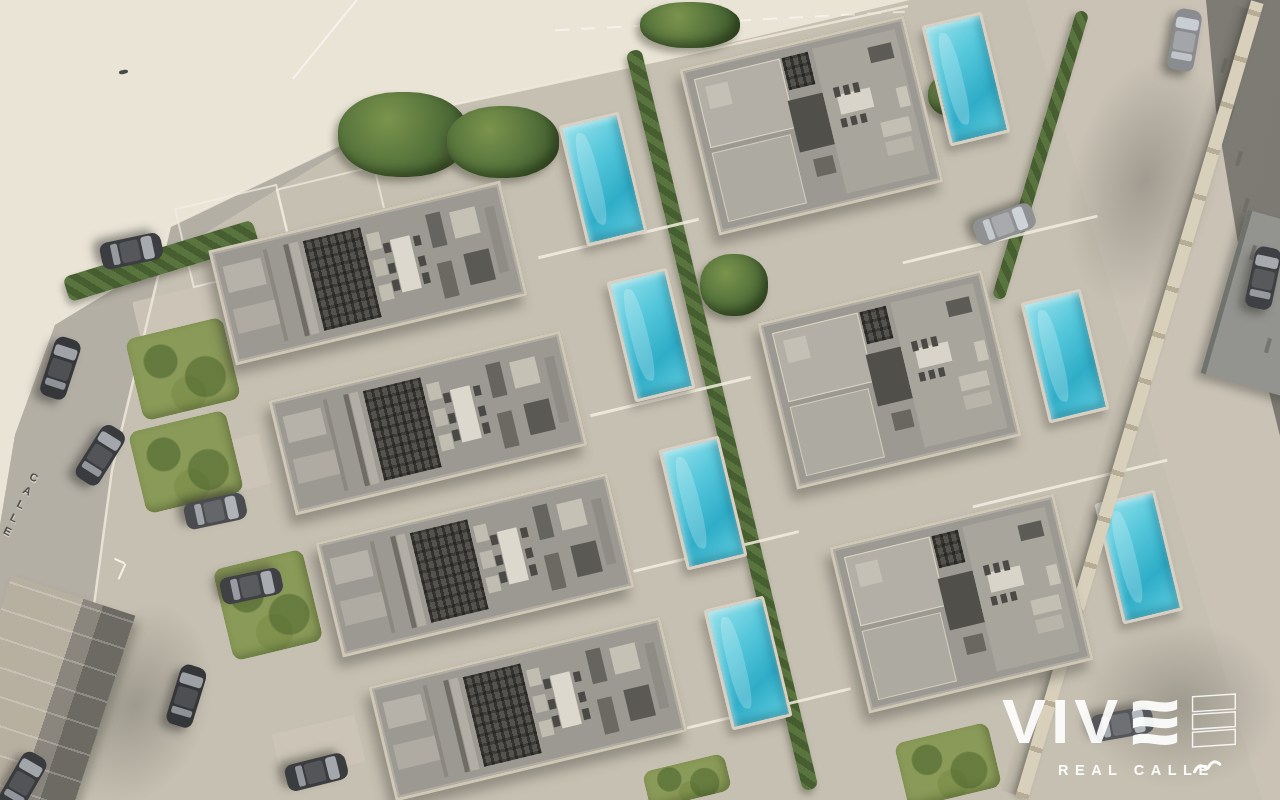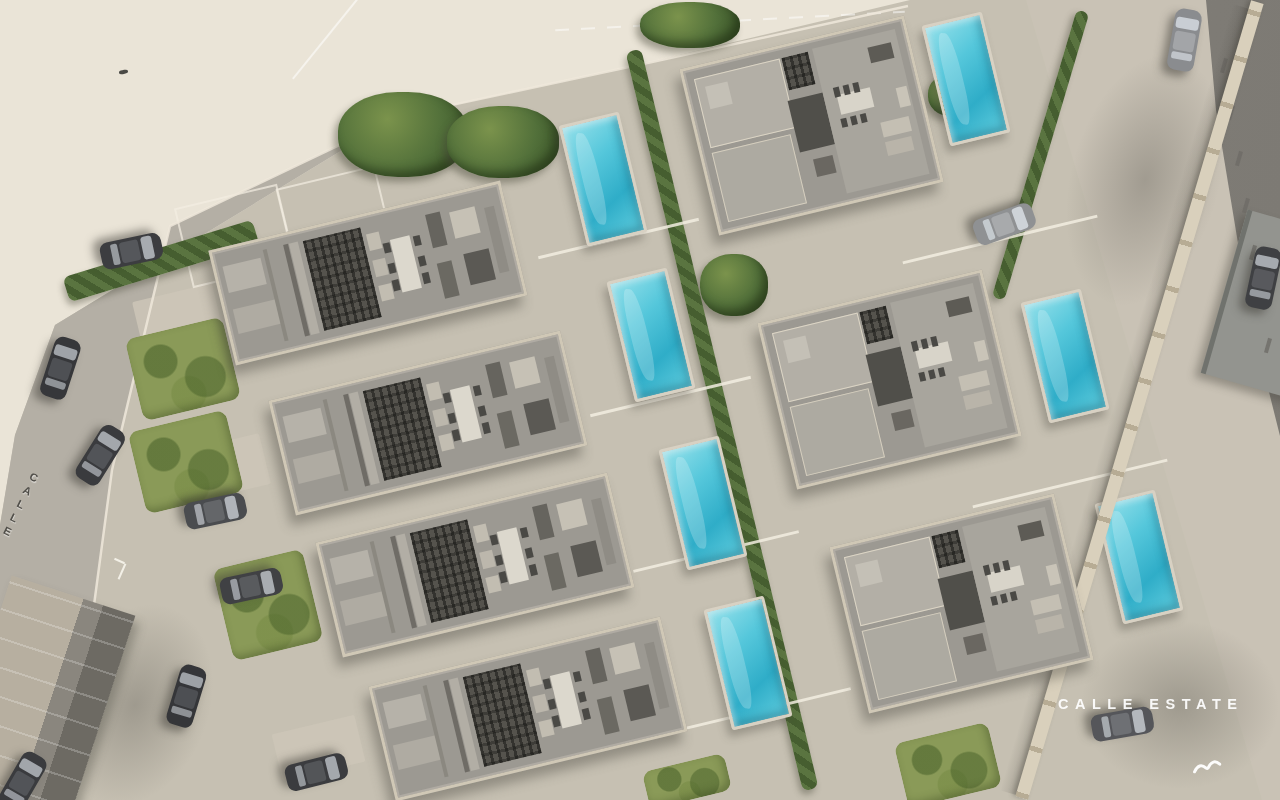--- a/index.html
+++ b/index.html
@@ -377,15 +377,28 @@
       <div class="abs dash" style="left: 1251.33px; top: 244.667px; transform: rotate(16deg);"></div>
       <div class="abs dash" style="left: 1258.67px; top: 291.333px; transform: rotate(16deg);"></div>
       <div class="abs dash" style="left: 1266px; top: 338px; transform: rotate(16deg);"></div>
     </div>
 
   <svg class="abs bird" width="30" height="18" viewBox="0 0 30 18" style="transform:rotate(-8deg);">
     <path d="M2 12 Q 8 3 14 10 Q 15 11 16 10 Q 22 1 28 8" fill="none" stroke="rgba(255,255,255,.95)" stroke-width="3" stroke-linecap="round"></path>
   </svg>
 
   <div class="abs watermark">
-    <div class="wm-tagline">CALLE ESTATE</div>
+    <div class="wm-row">
+      <span class="wm-viv">VIV</span>
+      <svg width="48" height="52" viewBox="0 0 52 56">
+        <path d="M2 8 C 16 1, 36 13, 50 5 L50 15 C 36 23, 16 11, 2 18 Z" fill="rgba(255,255,255,.92)"></path>
+        <path d="M2 26 C 16 19, 36 31, 50 23 L50 33 C 36 41, 16 29, 2 36 Z" fill="rgba(255,255,255,.92)"></path>
+        <path d="M2 44 C 16 37, 36 49, 50 41 L50 51 C 36 59, 16 47, 2 54 Z" fill="rgba(255,255,255,.92)"></path>
+      </svg>
+      <svg width="52" height="58" viewBox="0 0 56 60">
+        <path d="M6 4 L52 1 L52 17 L6 20 Z" fill="none" stroke="rgba(255,255,255,.85)" stroke-width="1.6"></path>
+        <path d="M6 23 L52 20 L52 36 L6 39 Z" fill="none" stroke="rgba(255,255,255,.85)" stroke-width="1.6"></path>
+        <path d="M6 42 L52 39 L52 55 L6 58 Z" fill="none" stroke="rgba(255,255,255,.85)" stroke-width="1.6"></path>
+      </svg>
+    </div>
+    <div class="wm-tagline">REAL CALLE</div>
   </div>
 </div>
 
 </body></html>

